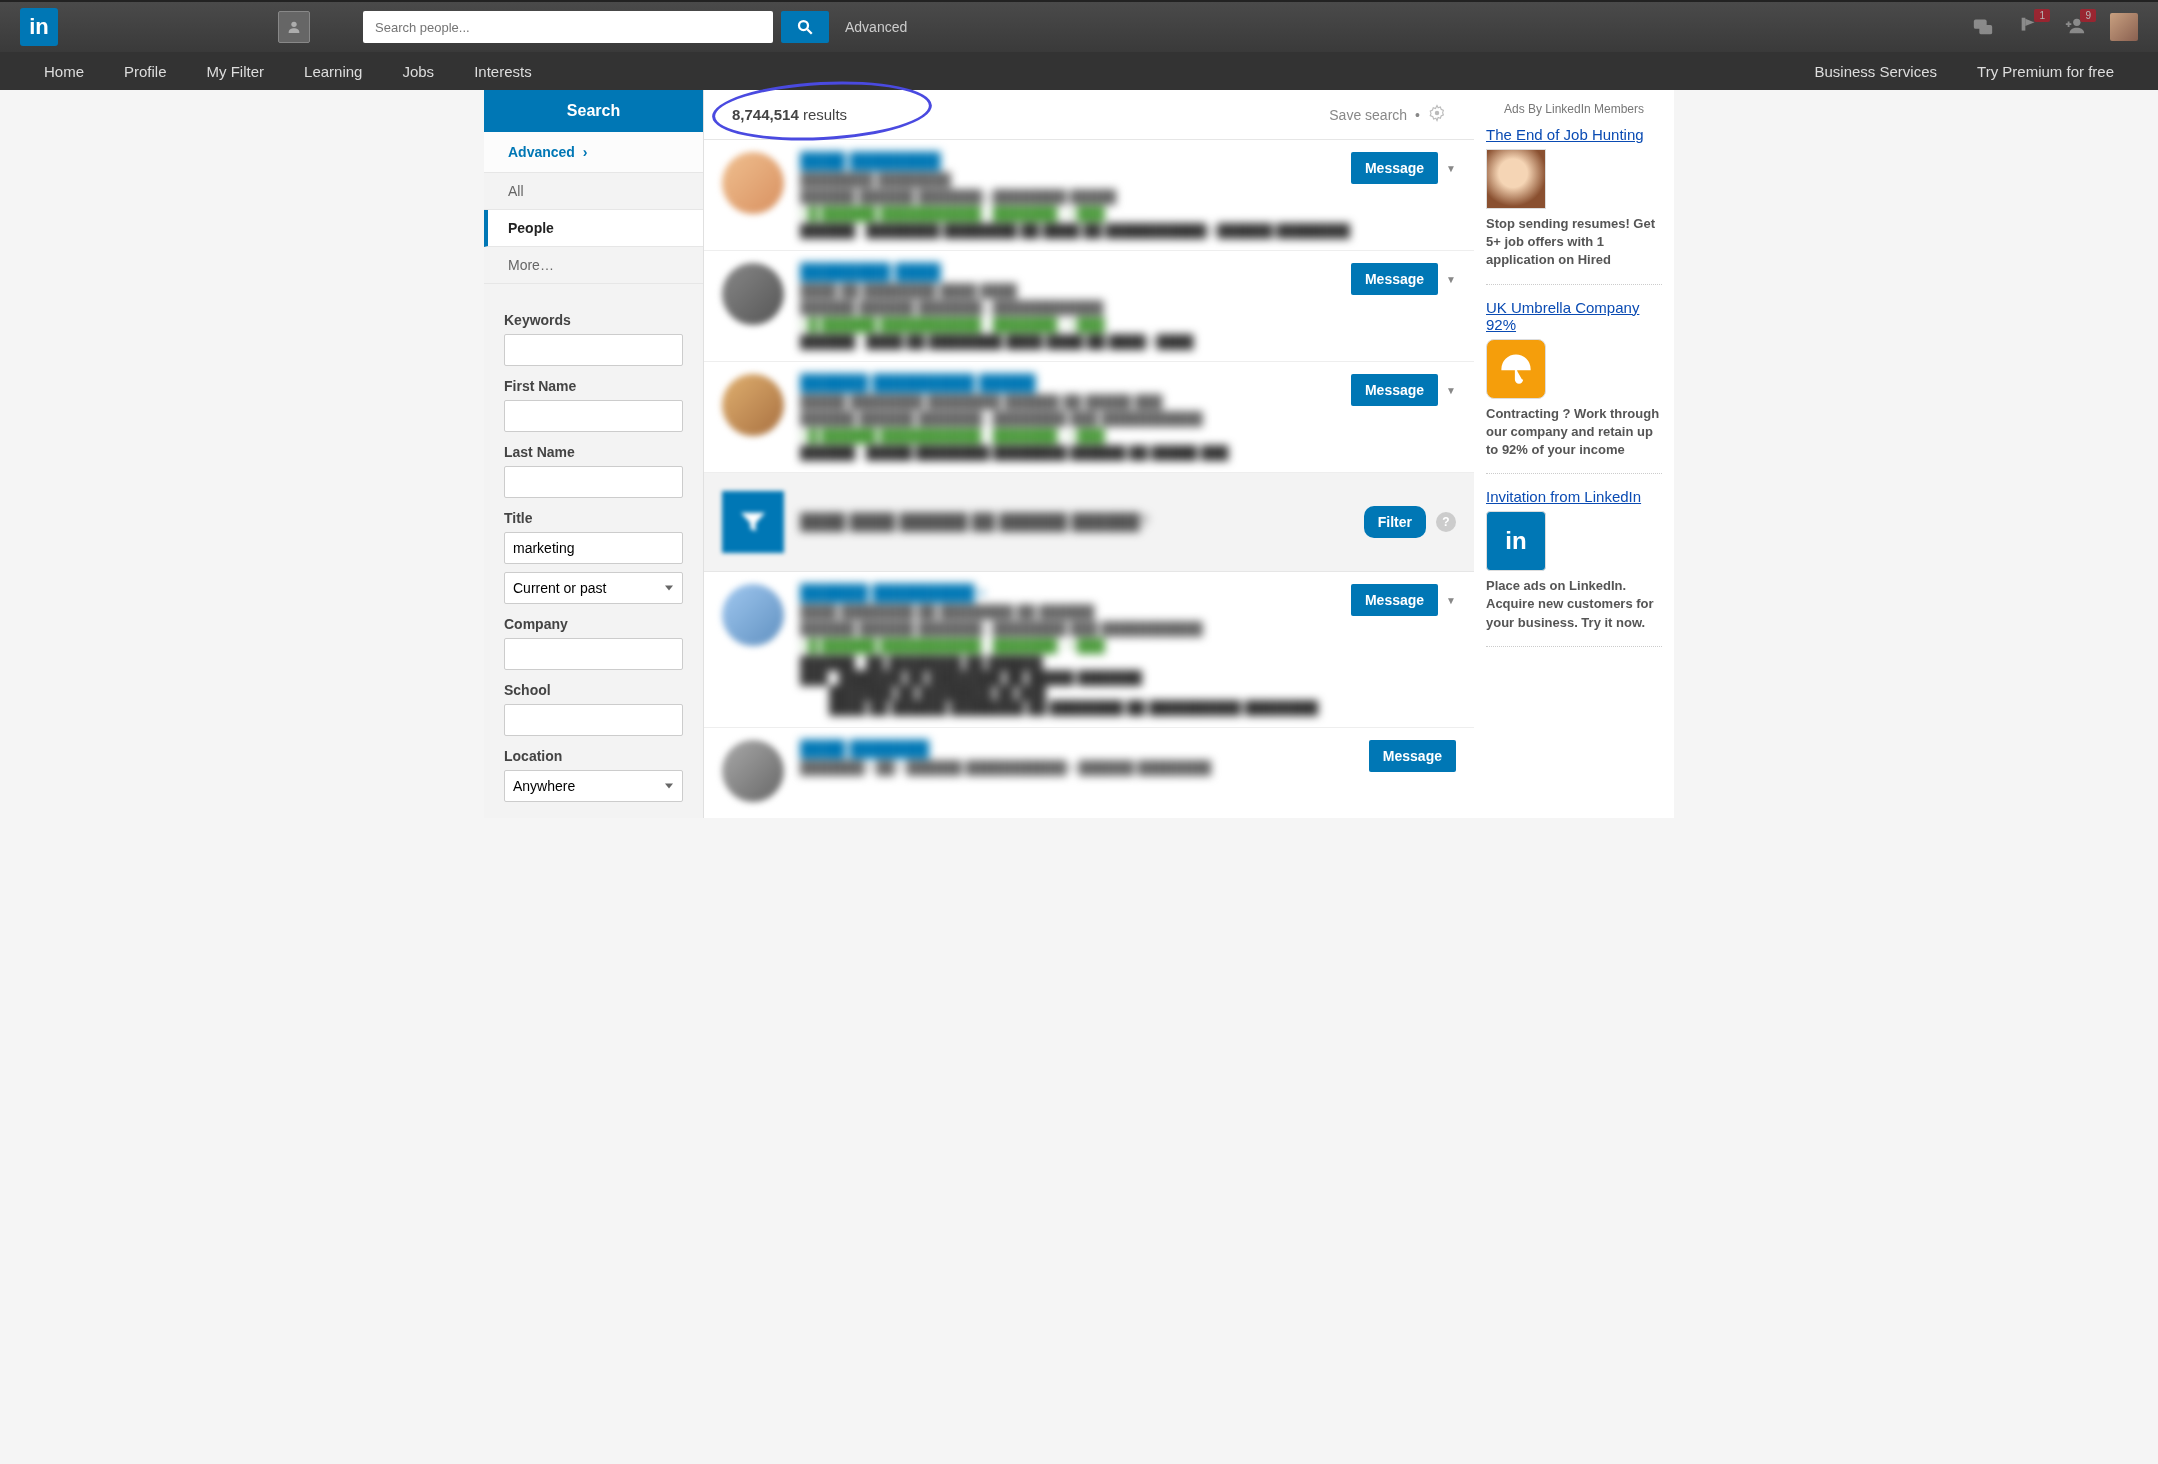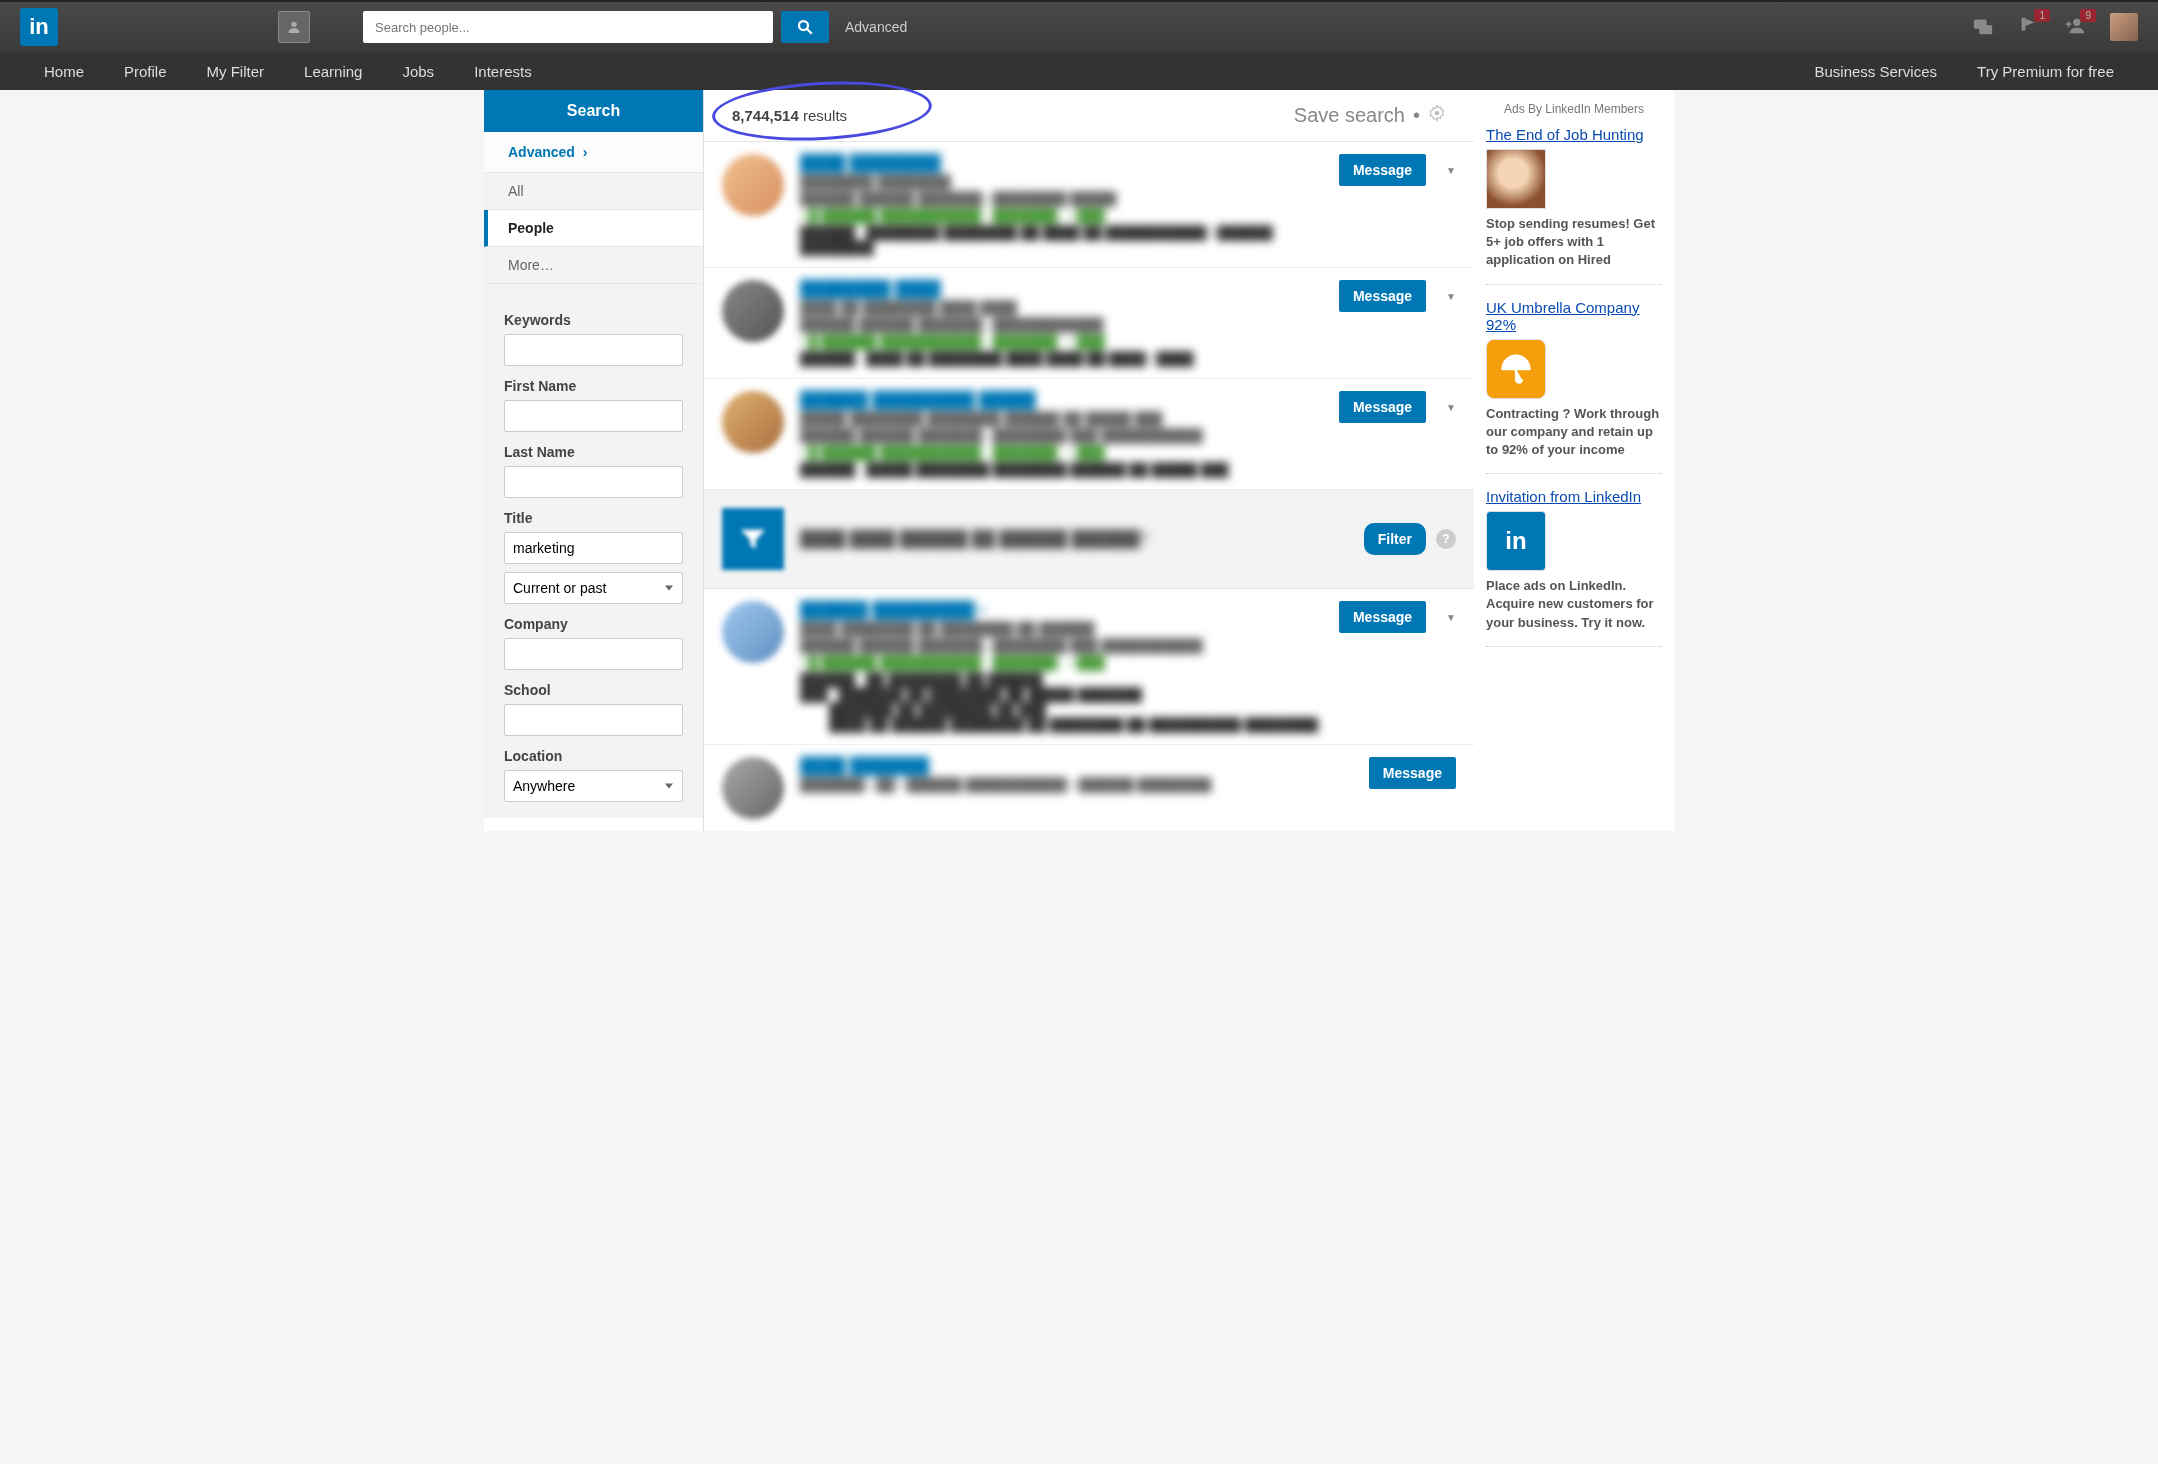--- a/index.html
+++ b/index.html
@@ -33,36 +33,36 @@
 .side-form label { display: block; color: #444; font-weight: 600; margin: 12px 0 6px; font-size: 14px; }
 .side-form input, .side-form select { width: 100%; padding: 7px 8px; border: 1px solid #ccc; border-radius: 2px; font-size: 14px; background: #fff; }
 .select-wrap { position: relative; }
 .select-wrap::after { content: ""; position: absolute; right: 10px; top: 50%; transform: translateY(-50%); width: 0; height: 0; border-left: 4px solid transparent; border-right: 4px solid transparent; border-top: 5px solid #666; box-shadow: 0 -8px 0 -3px #666; pointer-events:none; }
 
 .main { flex: 1; padding: 0; }
 .results-header { padding: 14px 28px; border-bottom: 1px solid #e6e6e6; display: flex; align-items: center; position: relative; }
 .results-count { font-size: 15px; color: #444; position: relative; z-index: 2; }
 .results-count b { font-weight: bold; }
 .circle-annotation { position: absolute; left: 8px; top: -8px; width: 220px; height: 58px; border: 3px solid #4a4ae0; border-radius: 50%; transform: rotate(-3deg); pointer-events: none; }
-.save-search { margin-left: auto; color: #888; font-size: 20px; display: flex; align-items: flex-end; gap: 8px; }
+.save-search { margin-left: auto; color: #888; font-size: 14px; display: flex; align-items: center; gap: 8px; }
 .gear { color: #aaa; }
 
 .result-item { display: flex; padding: 12px 18px; border-bottom: 1px solid #eee; align-items: flex-start; }
 .result-avatar { width: 62px; height: 62px; border-radius: 50%; margin-right: 16px; flex-shrink: 0; filter: blur(3px); }
 .av1 { background: linear-gradient(135deg,#f0c090,#d89060); }
 .av2 { background: linear-gradient(135deg,#888,#555); }
 .av3 { background: linear-gradient(135deg,#e0b070,#a87040); }
 .av4 { background: linear-gradient(135deg,#a0c8f0,#6090c0); }
 .av5 { background: linear-gradient(135deg,#aaa,#666); }
 .result-body { flex: 1; filter: blur(4px); }
 .result-name { color: #0077b5; font-weight: 600; font-size: 16px; margin-bottom: 2px; }
 .result-line { color: #666; font-size: 13px; margin-bottom: 2px; }
 .result-green { color: #4a9a3a; font-size: 13px; margin-bottom: 2px; }
 .result-dark { color: #333; font-size: 13px; }
-.result-action { display: flex; align-items: center; gap: 20px; }
+.result-action { display: flex; align-items: center; gap: 8px; }
 .msg-btn { background: #0077b5; color: #fff; border: none; padding: 8px 14px; font-weight: bold; font-size: 14px; border-radius: 2px; cursor: pointer; }
 .drop-caret { color: #888; font-size: 10px; }
 
 .filter-row { display: flex; align-items: center; padding: 18px; background: #f3f3f3; border-bottom: 1px solid #e6e6e6; }
 .filter-icon { width: 62px; height: 62px; background: #0077b5; display:flex; align-items:center; justify-content:center; margin-right: 16px; filter: blur(2px); }
 .filter-text { flex: 1; color: #555; filter: blur(4px); font-size: 16px; }
 .filter-btn { background: #0077b5; color: #fff; border: none; padding: 8px 14px; font-weight: bold; font-size: 14px; border-radius: 10px; cursor: pointer; }
 .help-icon { width: 20px; height: 20px; border-radius: 50%; background: #ccc; color: #fff; display:flex; align-items:center; justify-content:center; margin-left: 10px; font-size: 12px; font-weight:bold; }
 
 .rail { width: 200px; flex-shrink: 0; padding: 12px; }

